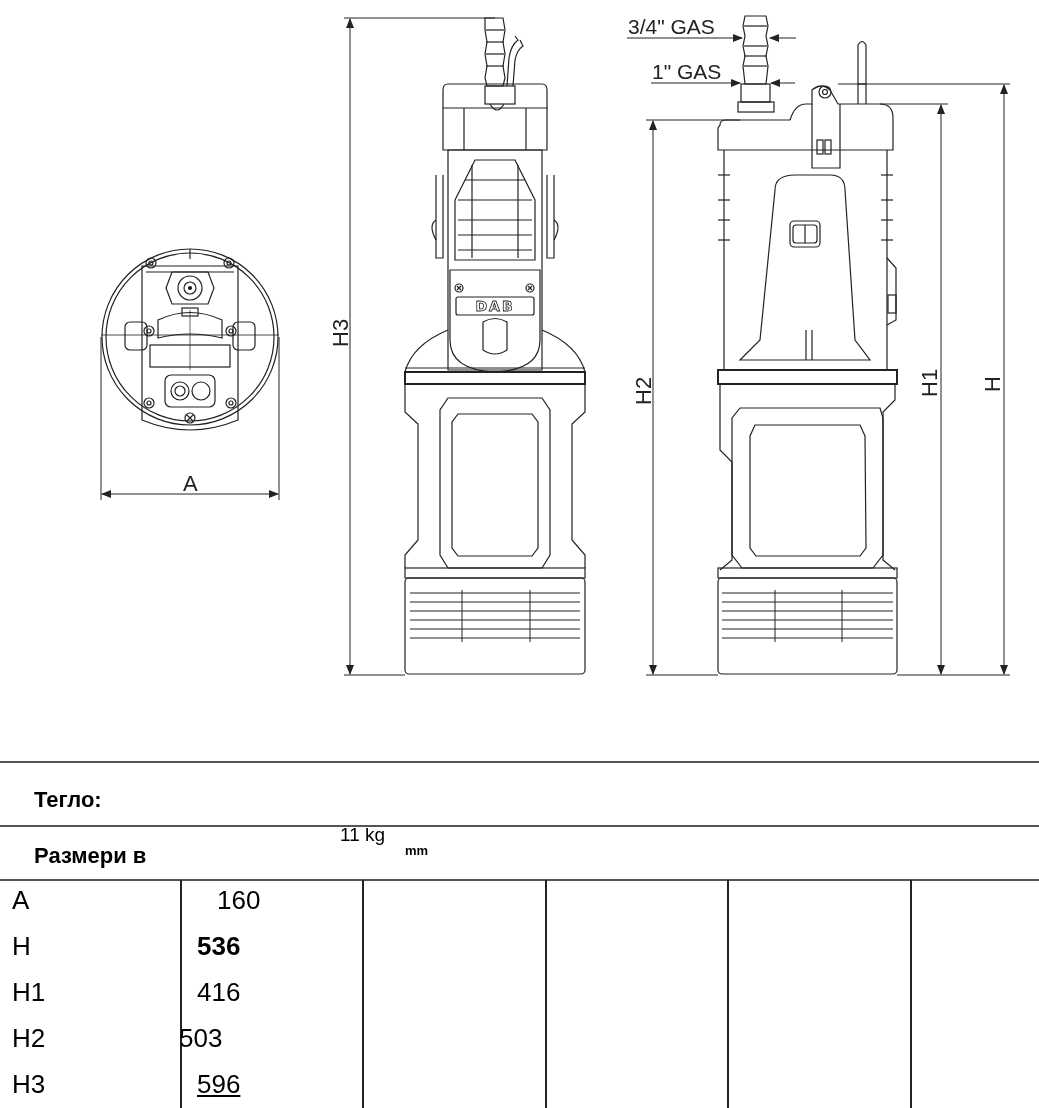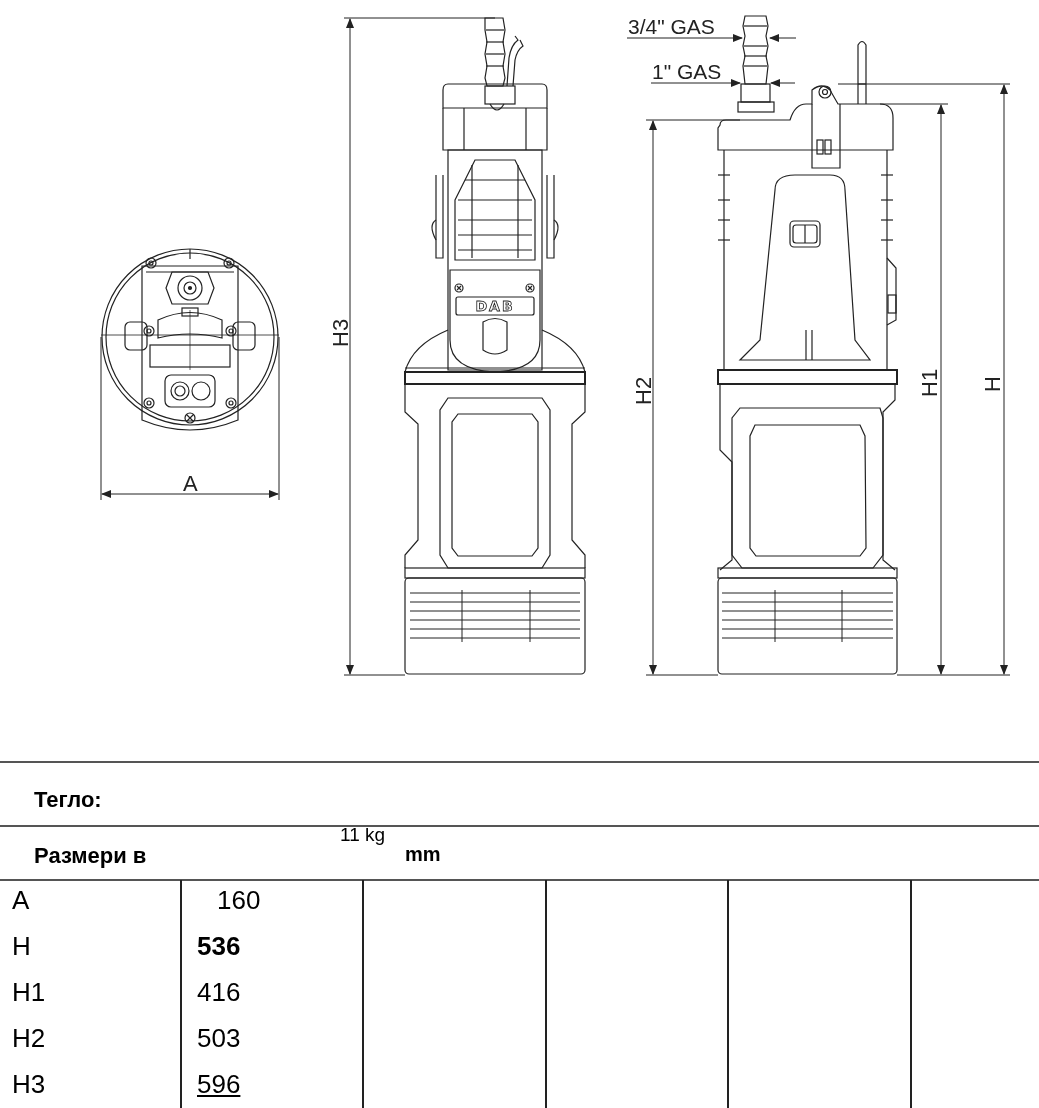--- a/index.html
+++ b/index.html
@@ -234,21 +234,21 @@
   </g>
   <text class="dimlbl" transform="translate(1000,392) rotate(-90)">H</text>
 </svg>
 
 <div class="hr" style="top:761px;"></div>
 <div class="lbl-bold" style="left:34px;top:787px;">Тегло:</div>
 <div class="val" style="left:340px;top:788px;margin-top:36px;">11 kg</div>
 
 <div class="hr" style="top:825px;"></div>
 <div class="lbl-bold" style="left:34px;top:843px;">Размери в</div>
-<div class="lbl-bold" style="left:405px;top:843px;font-size:20px;">mm</div>
+<div class="lbl-bold" style="left:405px;top:843px;font-size:13px;">mm</div>
 
 <div class="hr" style="top:879px;"></div>
 
 <div id="dimtable">
   <div class="vline" style="left:180px;"></div>
   <div class="vline" style="left:362px;"></div>
   <div class="vline" style="left:545px;"></div>
   <div class="vline" style="left:727px;"></div>
   <div class="vline" style="left:910px;"></div>
 
@@ -259,19 +259,19 @@
   <div>
     <span class="cell" style="left:12px;top:51px;">H</span>
     <span class="cell" style="left:197px;top:51px;font-weight:bold;">536</span>
   </div>
   <div>
     <span class="cell" style="left:12px;top:97px;">H1</span>
     <span class="cell" style="left:197px;top:97px;">416</span>
   </div>
   <div>
     <span class="cell" style="left:12px;top:143px;">H2</span>
-    <span class="cell" style="left:197px;top:143px;text-align:right;">503</span>
+    <span class="cell" style="left:179px;top:143px;text-align:right;">503</span>
   </div>
   <div>
     <span class="cell" style="left:12px;top:189px;">H3</span>
     <span class="cell" style="left:197px;top:189px;text-decoration:underline;">596</span>
   </div>
 </div>
 
 </body></html>

